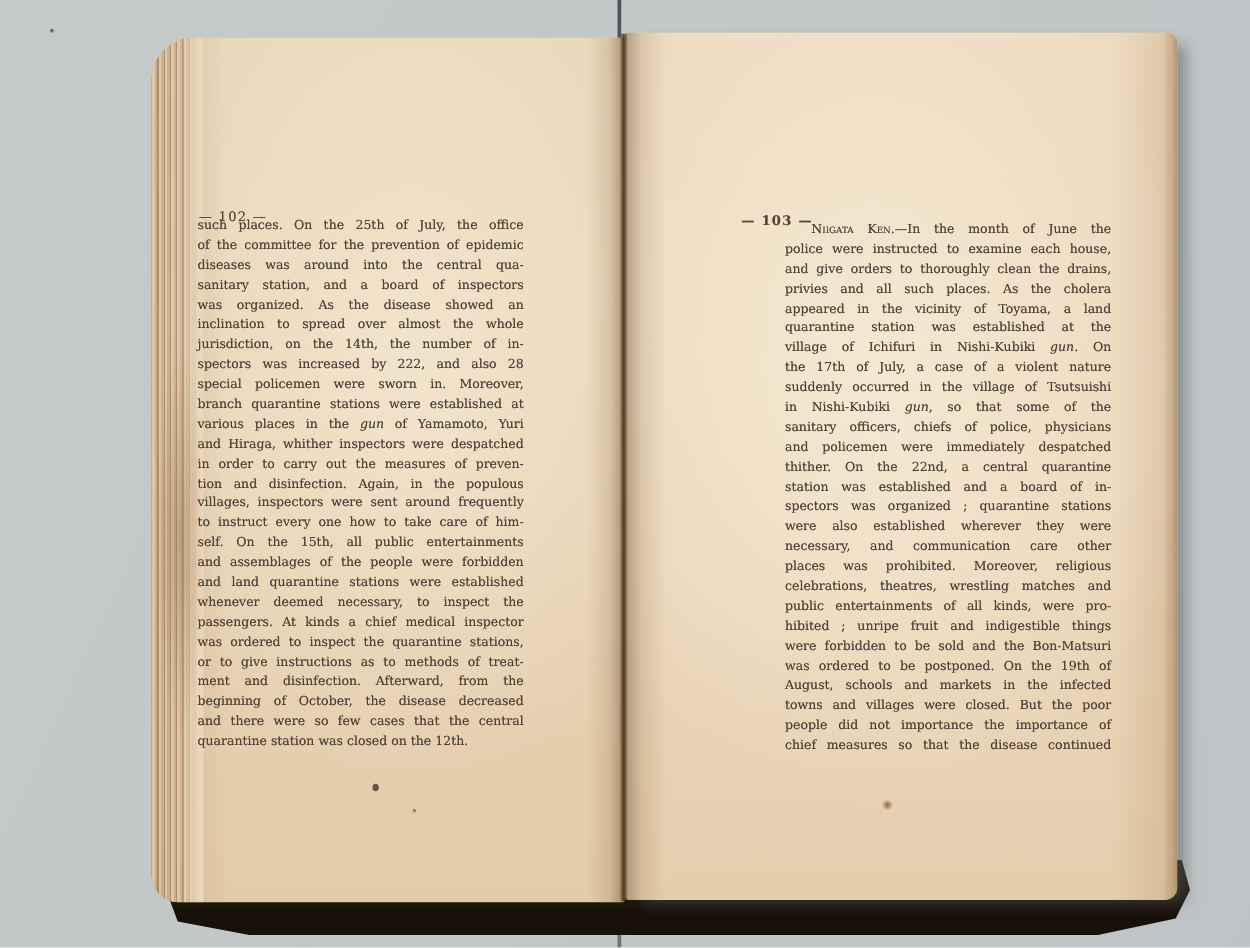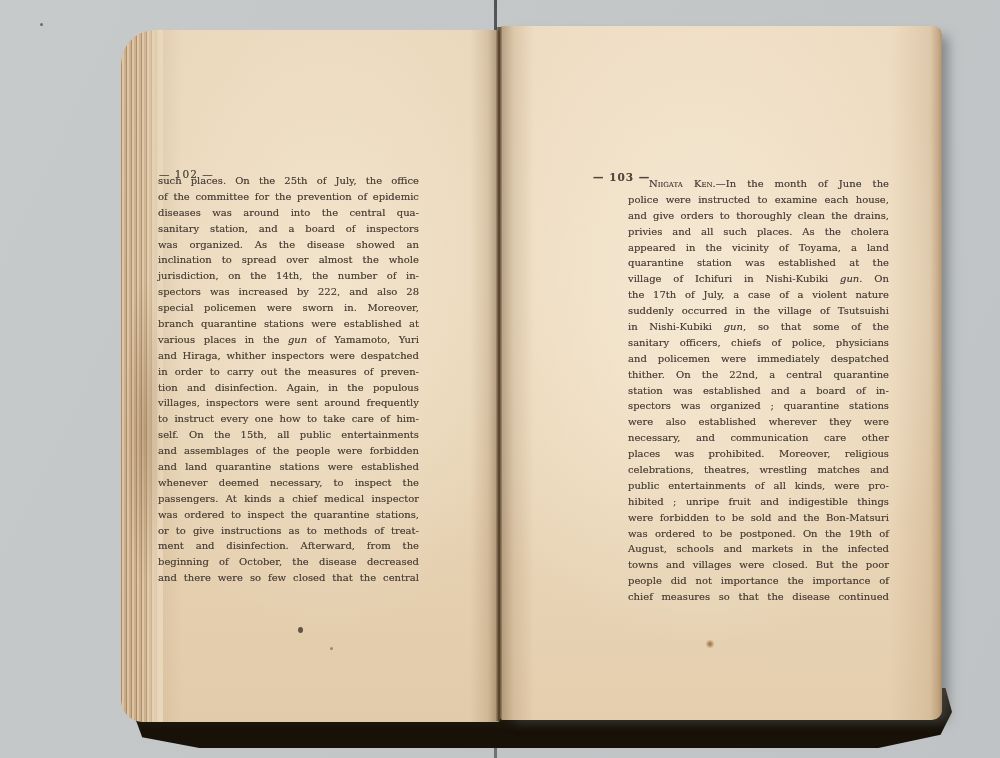--- a/index.html
+++ b/index.html
@@ -338,25 +338,26 @@
       <span>the</span>
       <span>disease</span>
       <span>decreased</span>
     </div>
     <div class="line">
       <span>and</span>
       <span>there</span>
       <span>were</span>
       <span>so</span>
       <span>few</span>
-      <span>closed</span>
+      <span>cases</span>
       <span>that</span>
       <span>the</span>
       <span>central</span>
     </div>
+    <div class="line flush">quarantine station was closed on the 12th.</div>
   </div>
 <div class="text tr" id="right-text">
     <div class="line" style="padding-left: 21px;">
       <span><span class="sc">Niigata</span></span>
       <span><span class="sc">Ken.</span>—In</span>
       <span>the</span>
       <span>month</span>
       <span>of</span>
       <span>June</span>
       <span>the</span>

